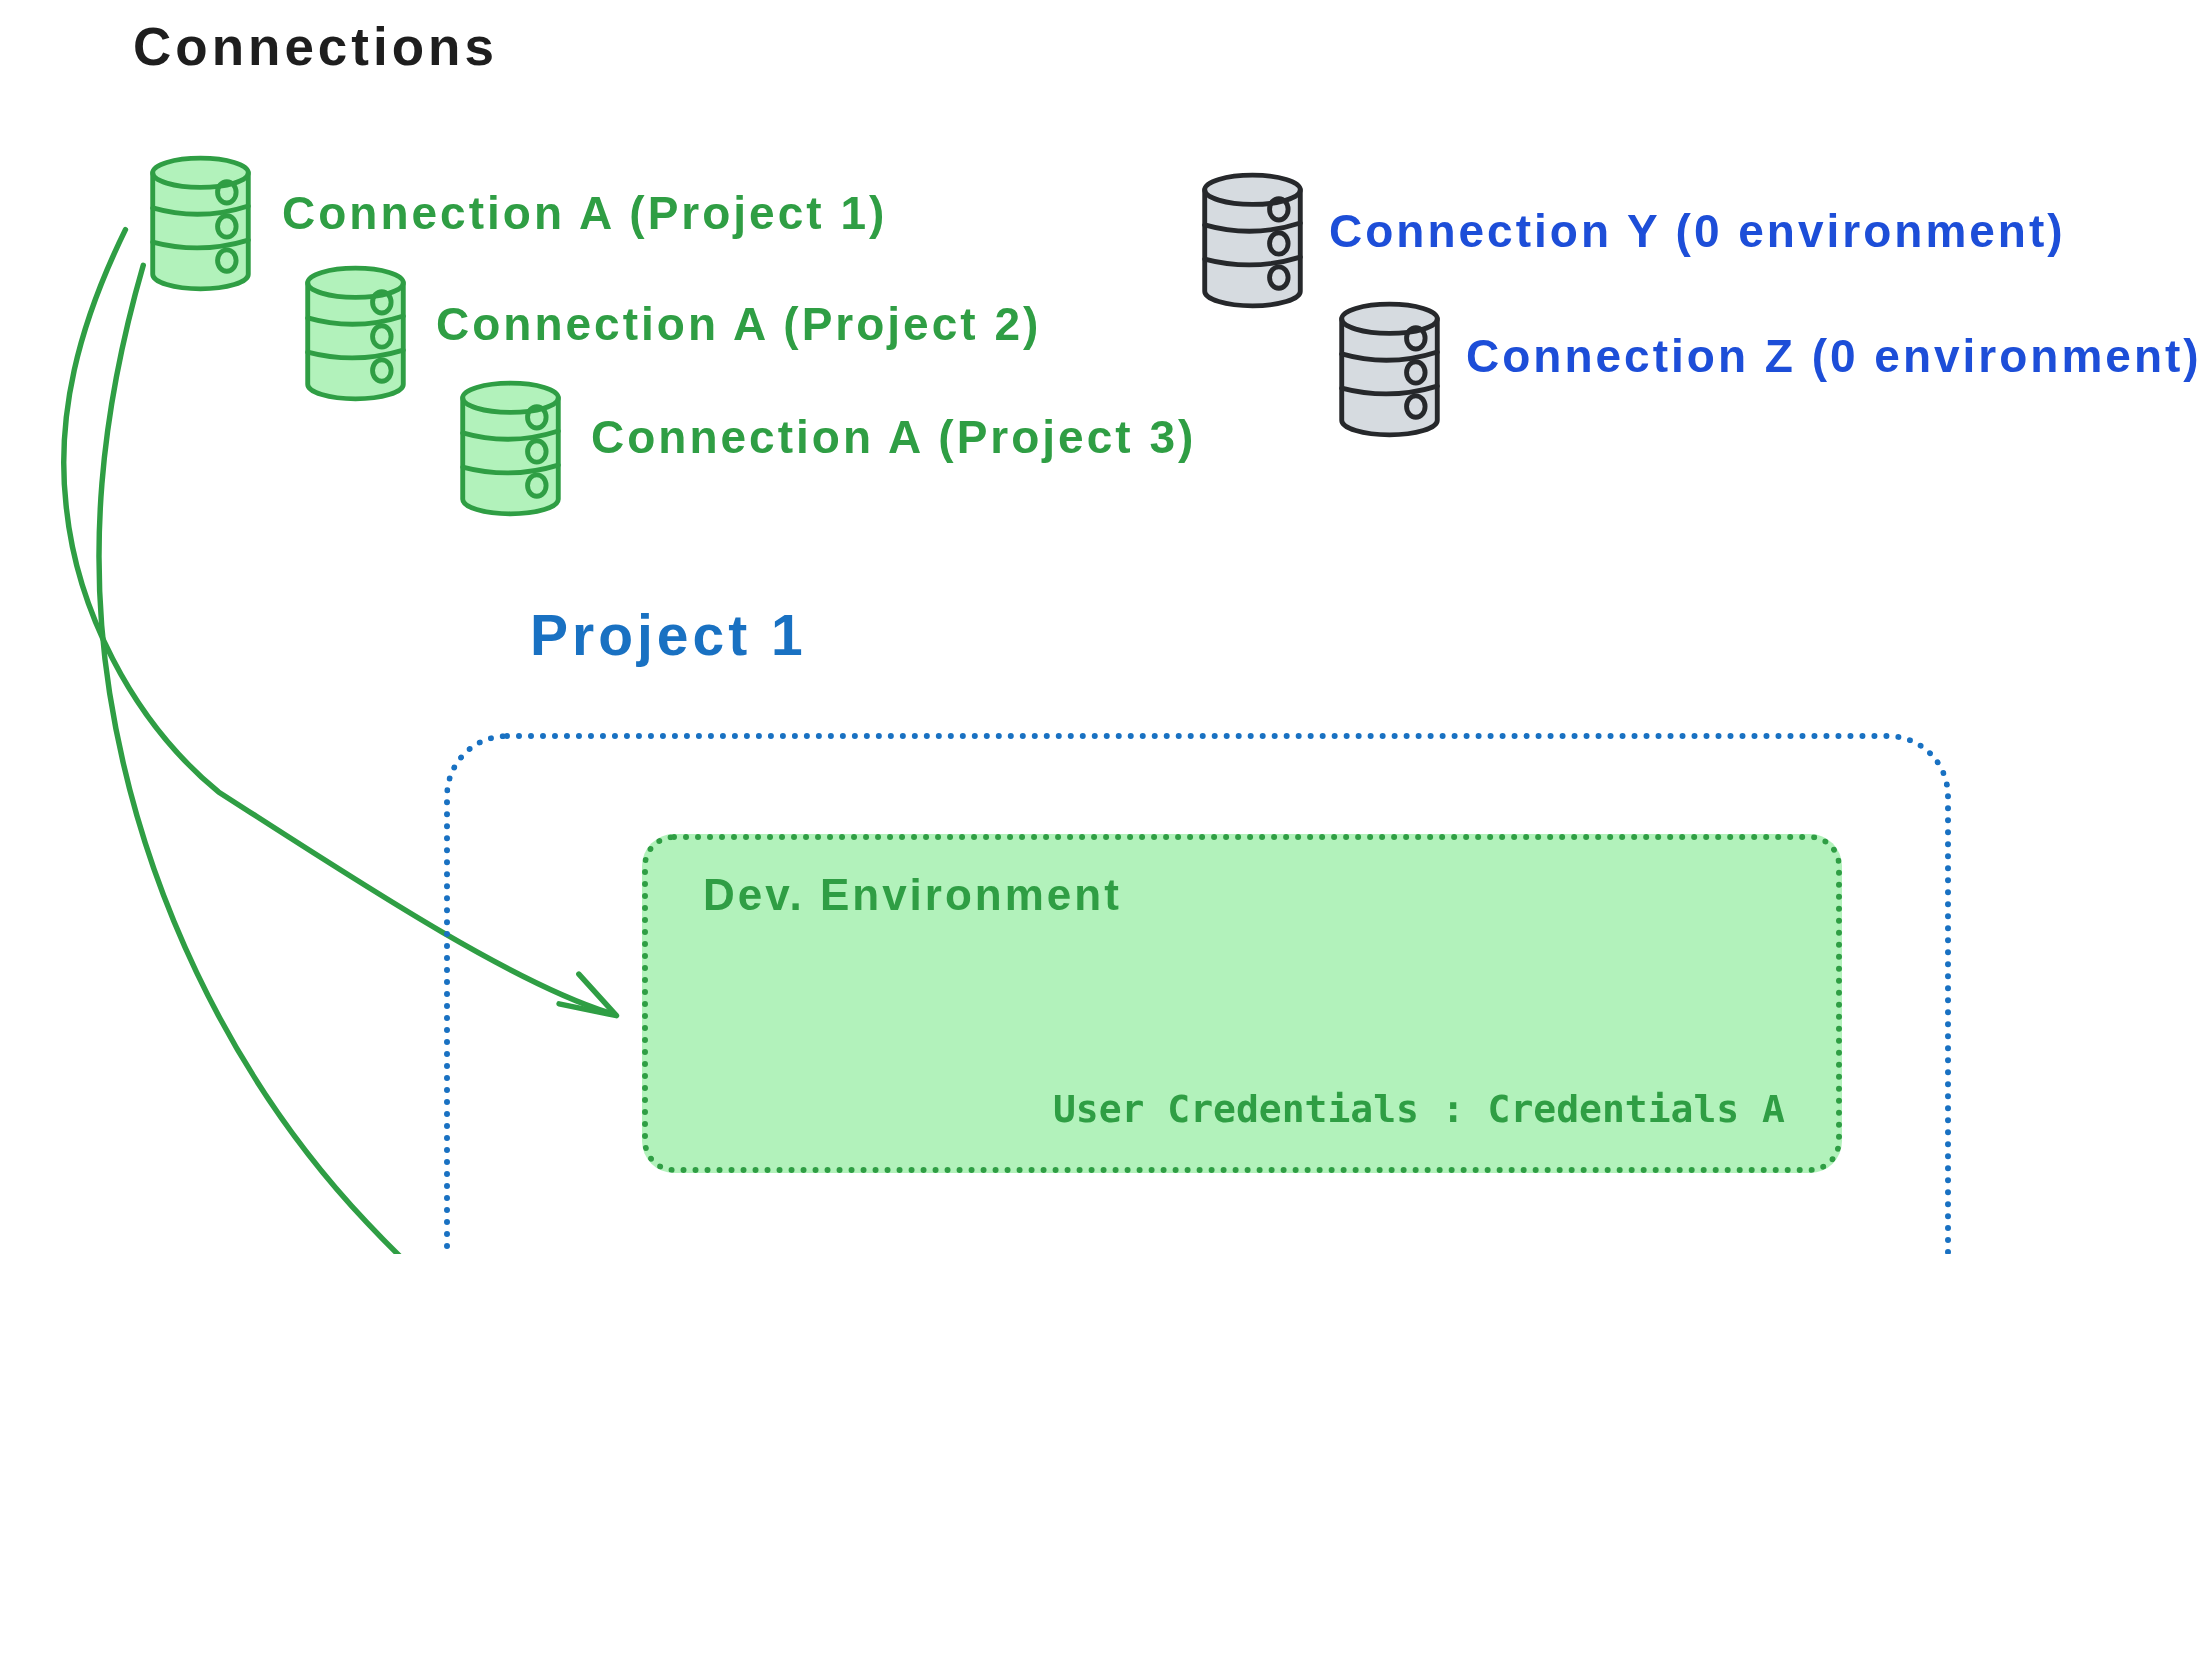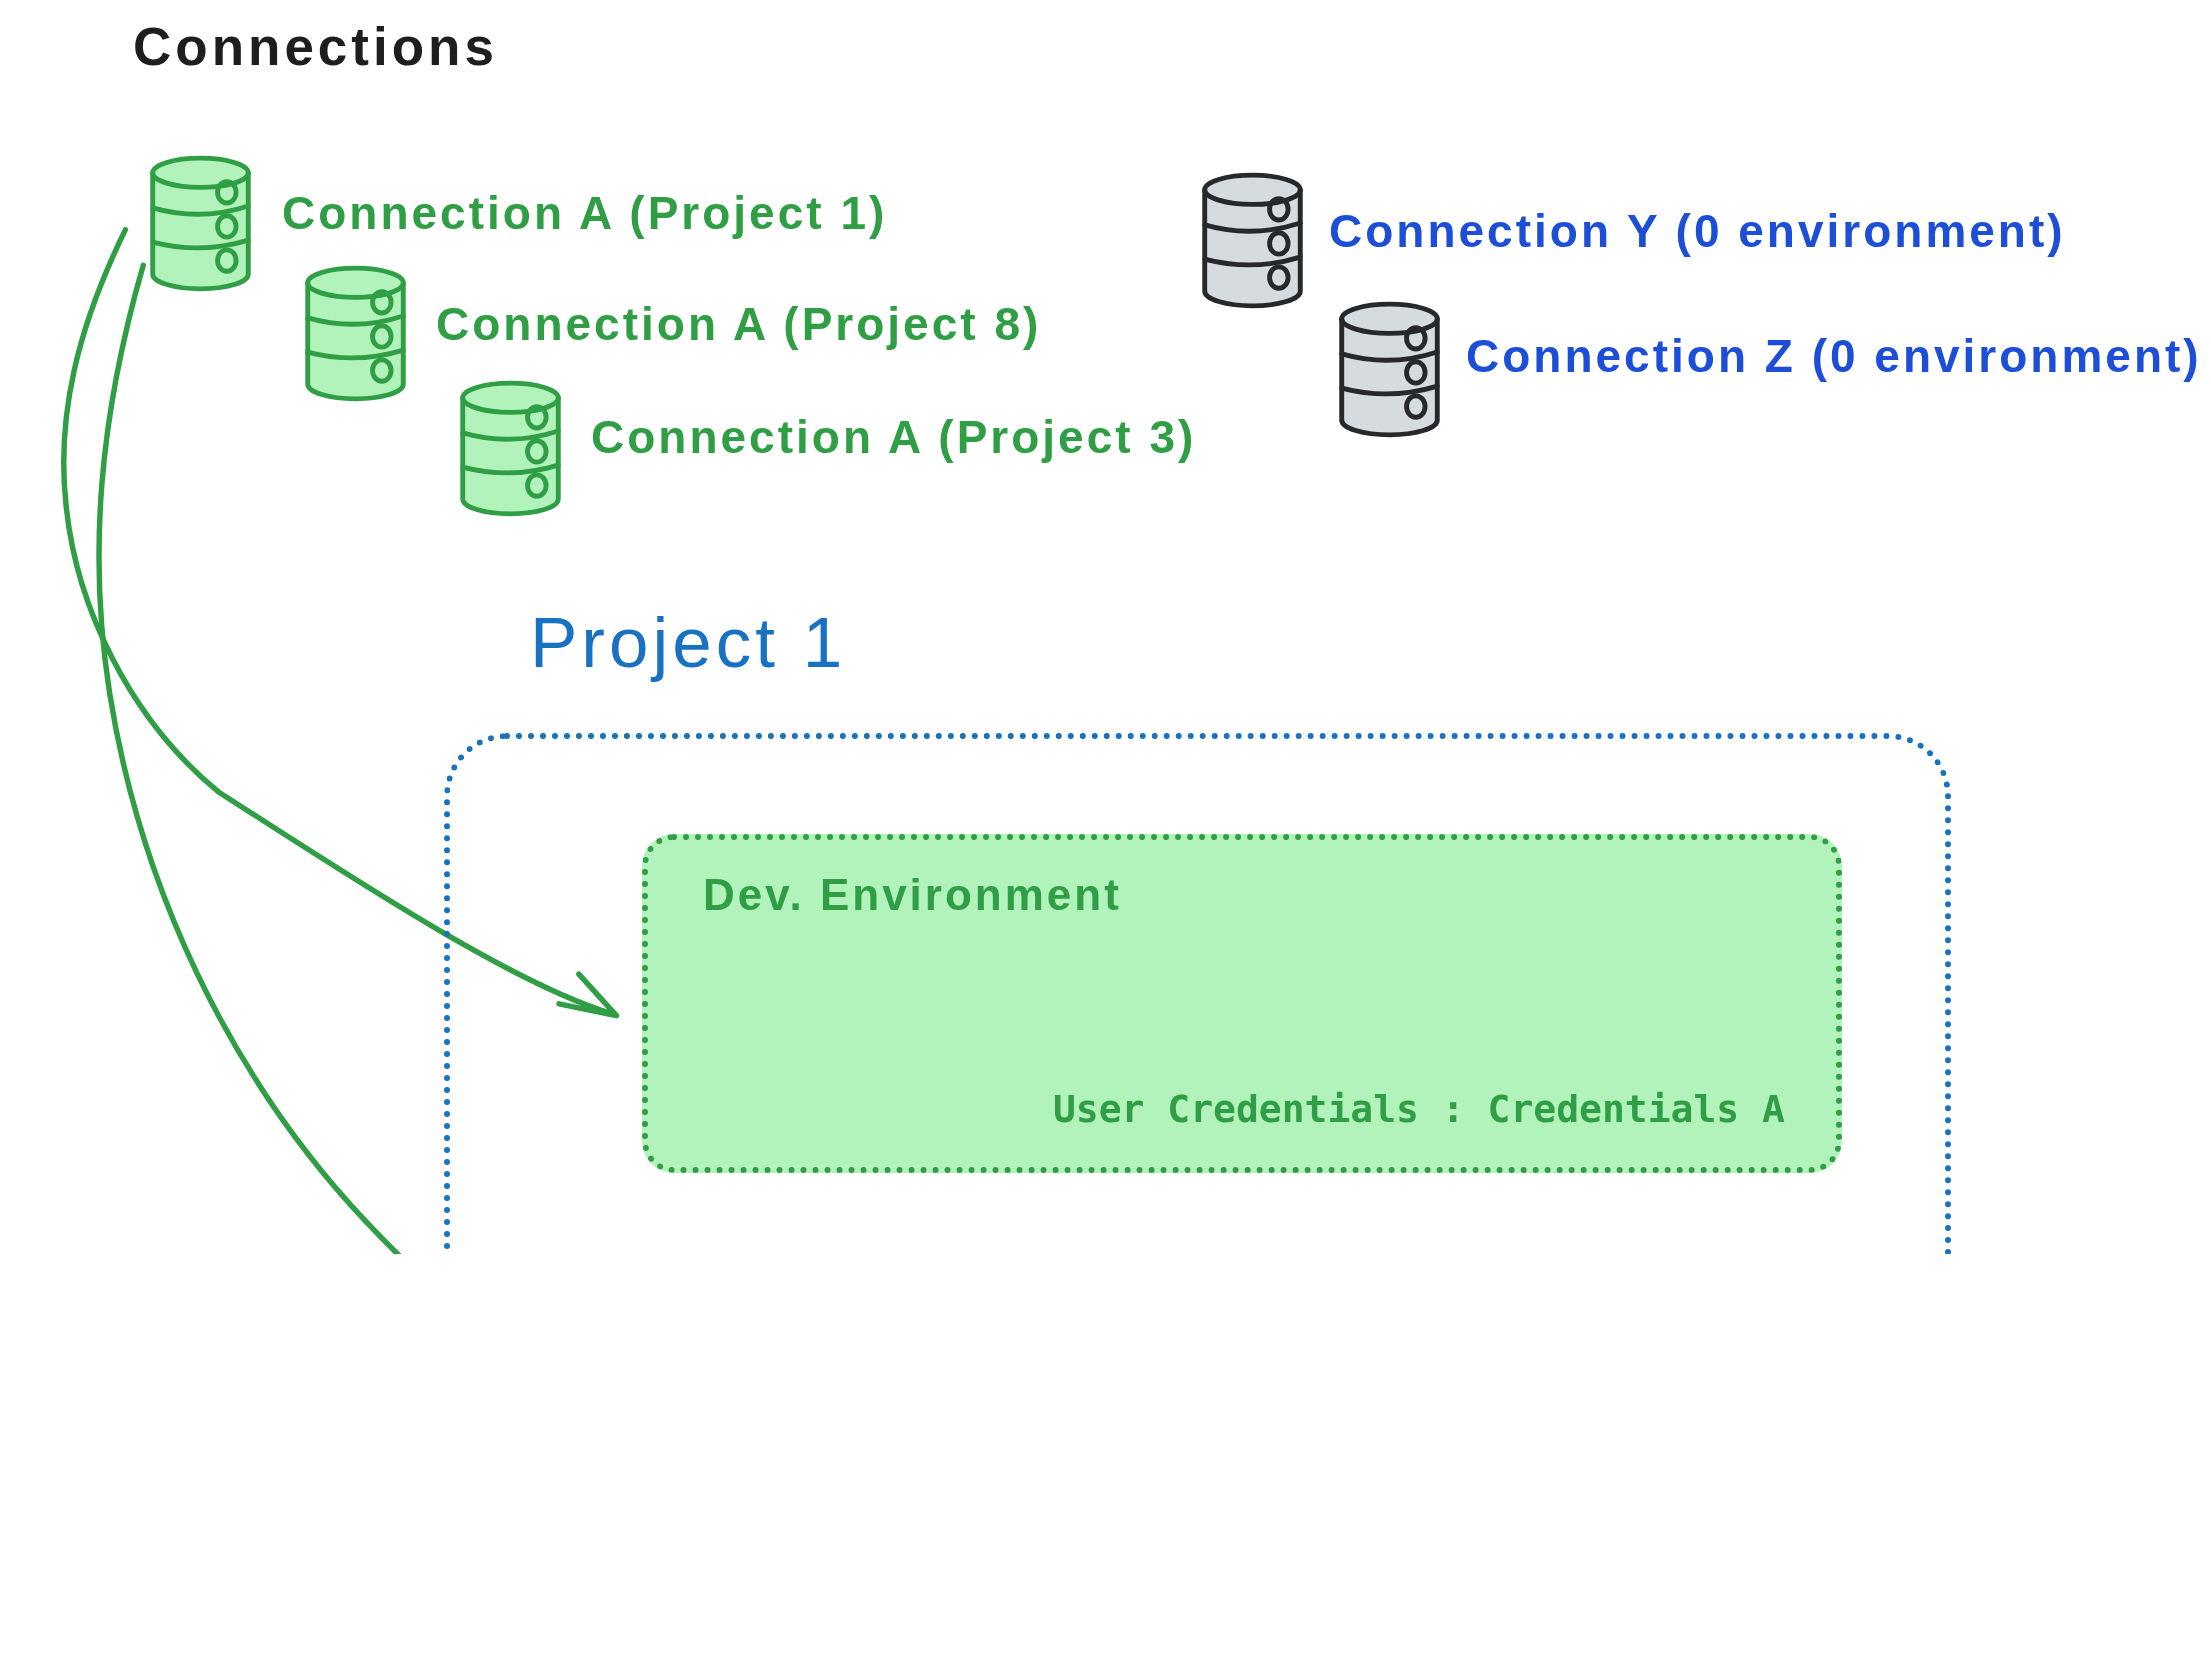--- a/index.html
+++ b/index.html
@@ -23,21 +23,21 @@
   .conn-label.black{color:#1d4ed8;}
   .db-icon{position:absolute;width:117px;height:149px;}
   .db-icon svg{width:100%;height:100%;}
   .db-green ellipse,.db-green path{stroke:#2f9e44;}
   .db-green .fillpart{fill:#b2f2bb;}
   .db-gray ellipse,.db-gray path{stroke:#26282b;}
   .db-gray .fillpart{fill:#d6dbe0;}
   .db-icon .seam,.db-icon .dot{fill:none;}
   .project-title{
     position:absolute;left:482px;top:602px;
-    font-size:71px;font-weight:normal;color:#1971c2;letter-spacing:4px;
+    font-size:57px;font-weight:bold;color:#1971c2;letter-spacing:4px;
   }
   .project-box{
     position:absolute;left:396px;top:733px;width:1507px;height:916px;
     box-sizing:border-box;
     border:6px dotted #1971c2;border-radius:63px;
     background:transparent;
   }
   .env-box{
     position:absolute;box-sizing:border-box;border-radius:32px;
   }
@@ -99,21 +99,21 @@
     <svg viewBox="0 0 120 152" fill="none" stroke-width="5" stroke-linecap="round">
       <path class="fillpart" d="M11 24 L11 128 A49 15 0 0 0 109 128 L109 24"></path>
       <ellipse class="fillpart" cx="60" cy="24" rx="49" ry="15"></ellipse>
       <path class="seam" d="M11 60 Q60 74 109 58"></path>
         <path class="seam" d="M11 95 Q60 108 109 93"></path>
       <ellipse class="dot" cx="87" cy="44" rx="9.5" ry="11"></ellipse>
         <ellipse class="dot" cx="87" cy="79" rx="9.5" ry="11"></ellipse>
         <ellipse class="dot" cx="87" cy="114" rx="9.5" ry="11"></ellipse>
     </svg>
   </div>
-  <div class="conn-label green hand" style="left:388px;top:297px;">Connection A (Project 8)</div>
+  <div class="conn-label green hand" style="left:388px;top:297px;">Connection A (Project 2)</div>
 
   <div class="db-icon db-green" style="left:404px;top:374px;">
     <svg viewBox="0 0 120 152" fill="none" stroke-width="5" stroke-linecap="round">
       <path class="fillpart" d="M11 24 L11 128 A49 15 0 0 0 109 128 L109 24"></path>
       <ellipse class="fillpart" cx="60" cy="24" rx="49" ry="15"></ellipse>
       <path class="seam" d="M11 60 Q60 74 109 58"></path>
         <path class="seam" d="M11 95 Q60 108 109 93"></path>
       <ellipse class="dot" cx="87" cy="44" rx="9.5" ry="11"></ellipse>
         <ellipse class="dot" cx="87" cy="79" rx="9.5" ry="11"></ellipse>
         <ellipse class="dot" cx="87" cy="114" rx="9.5" ry="11"></ellipse>

